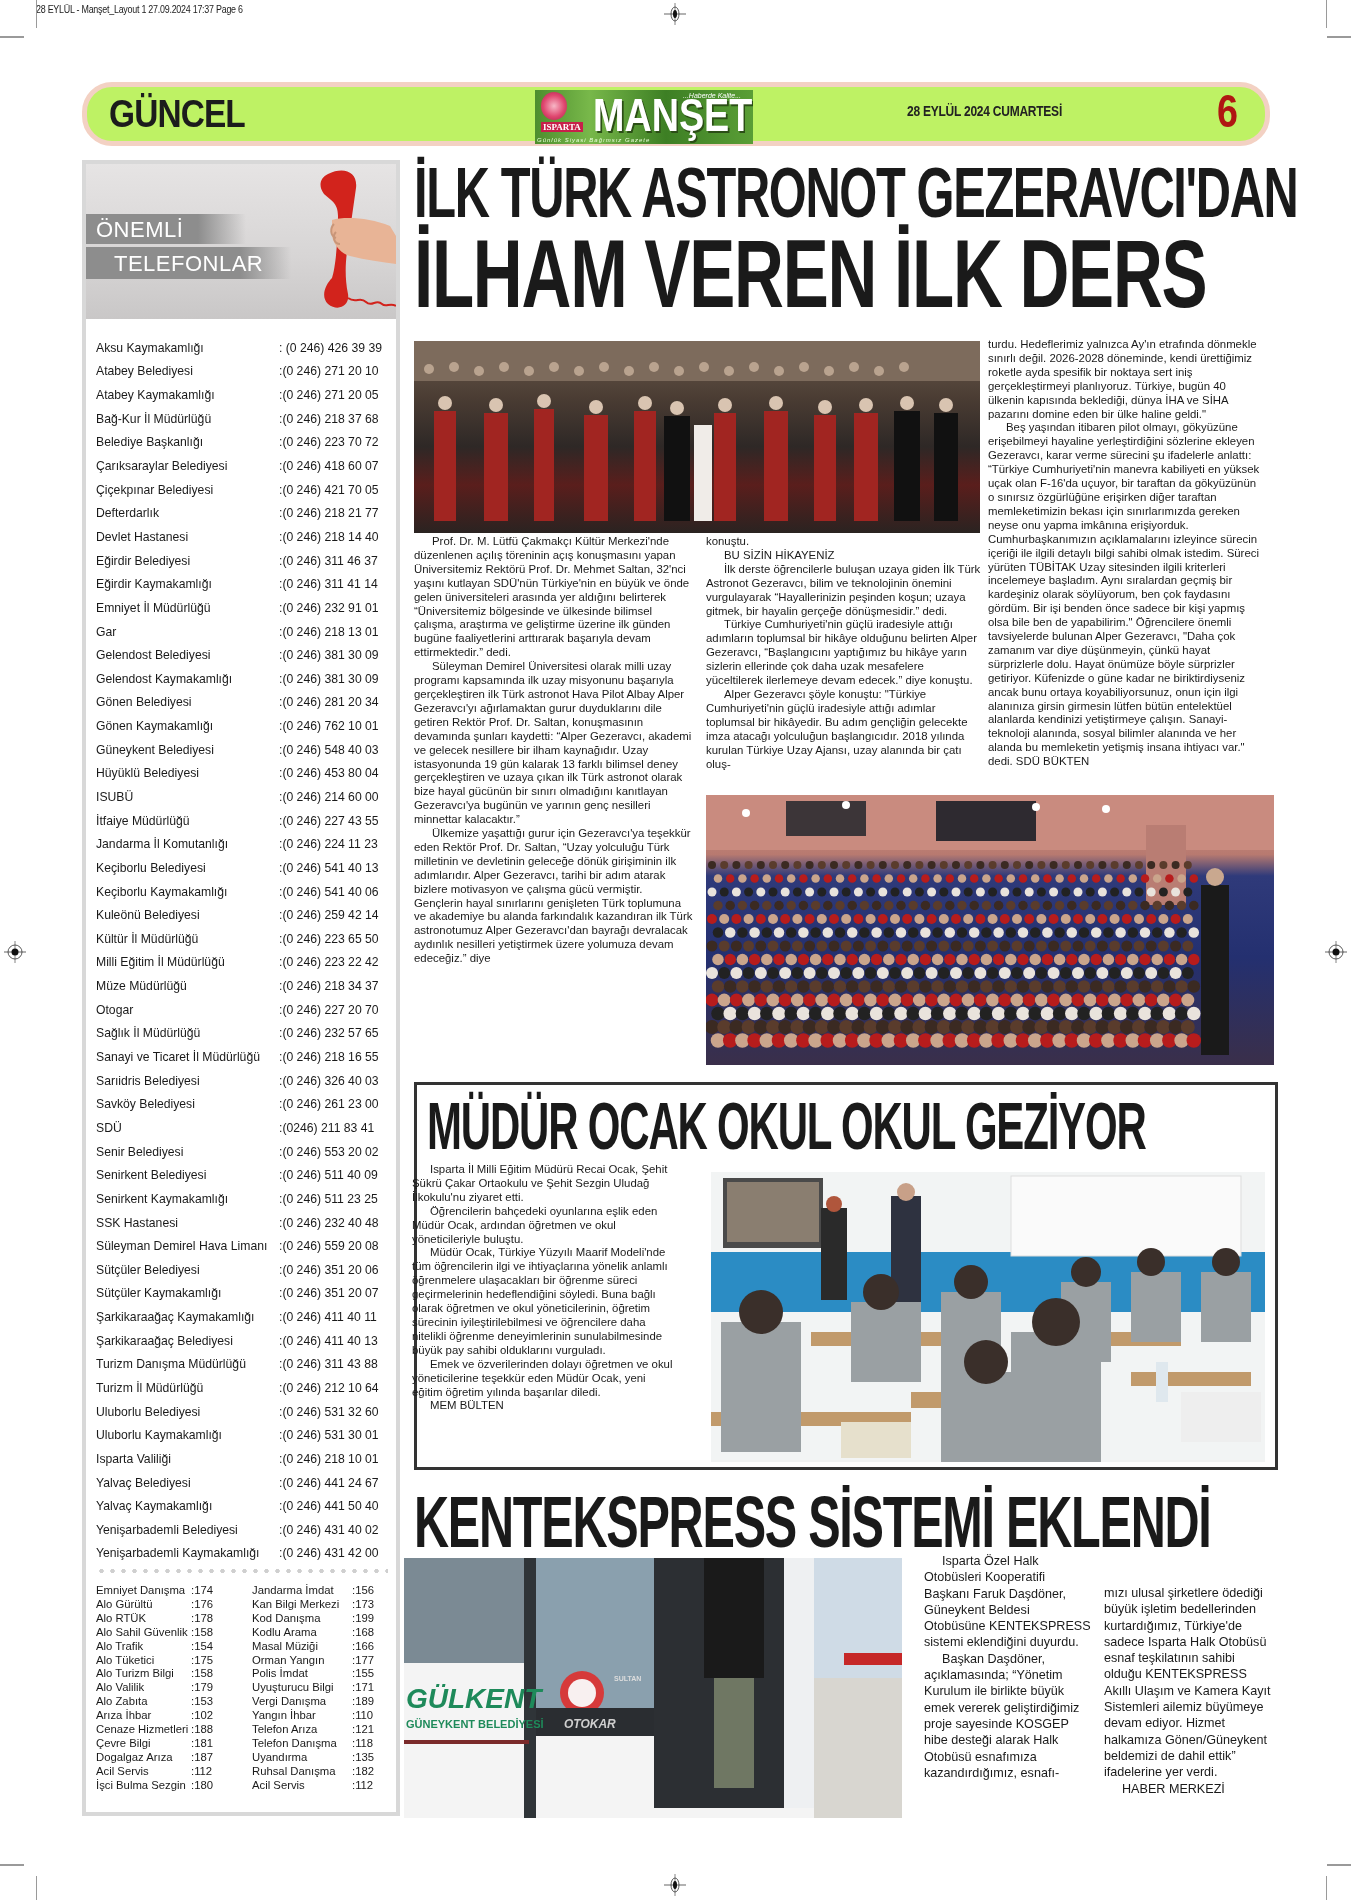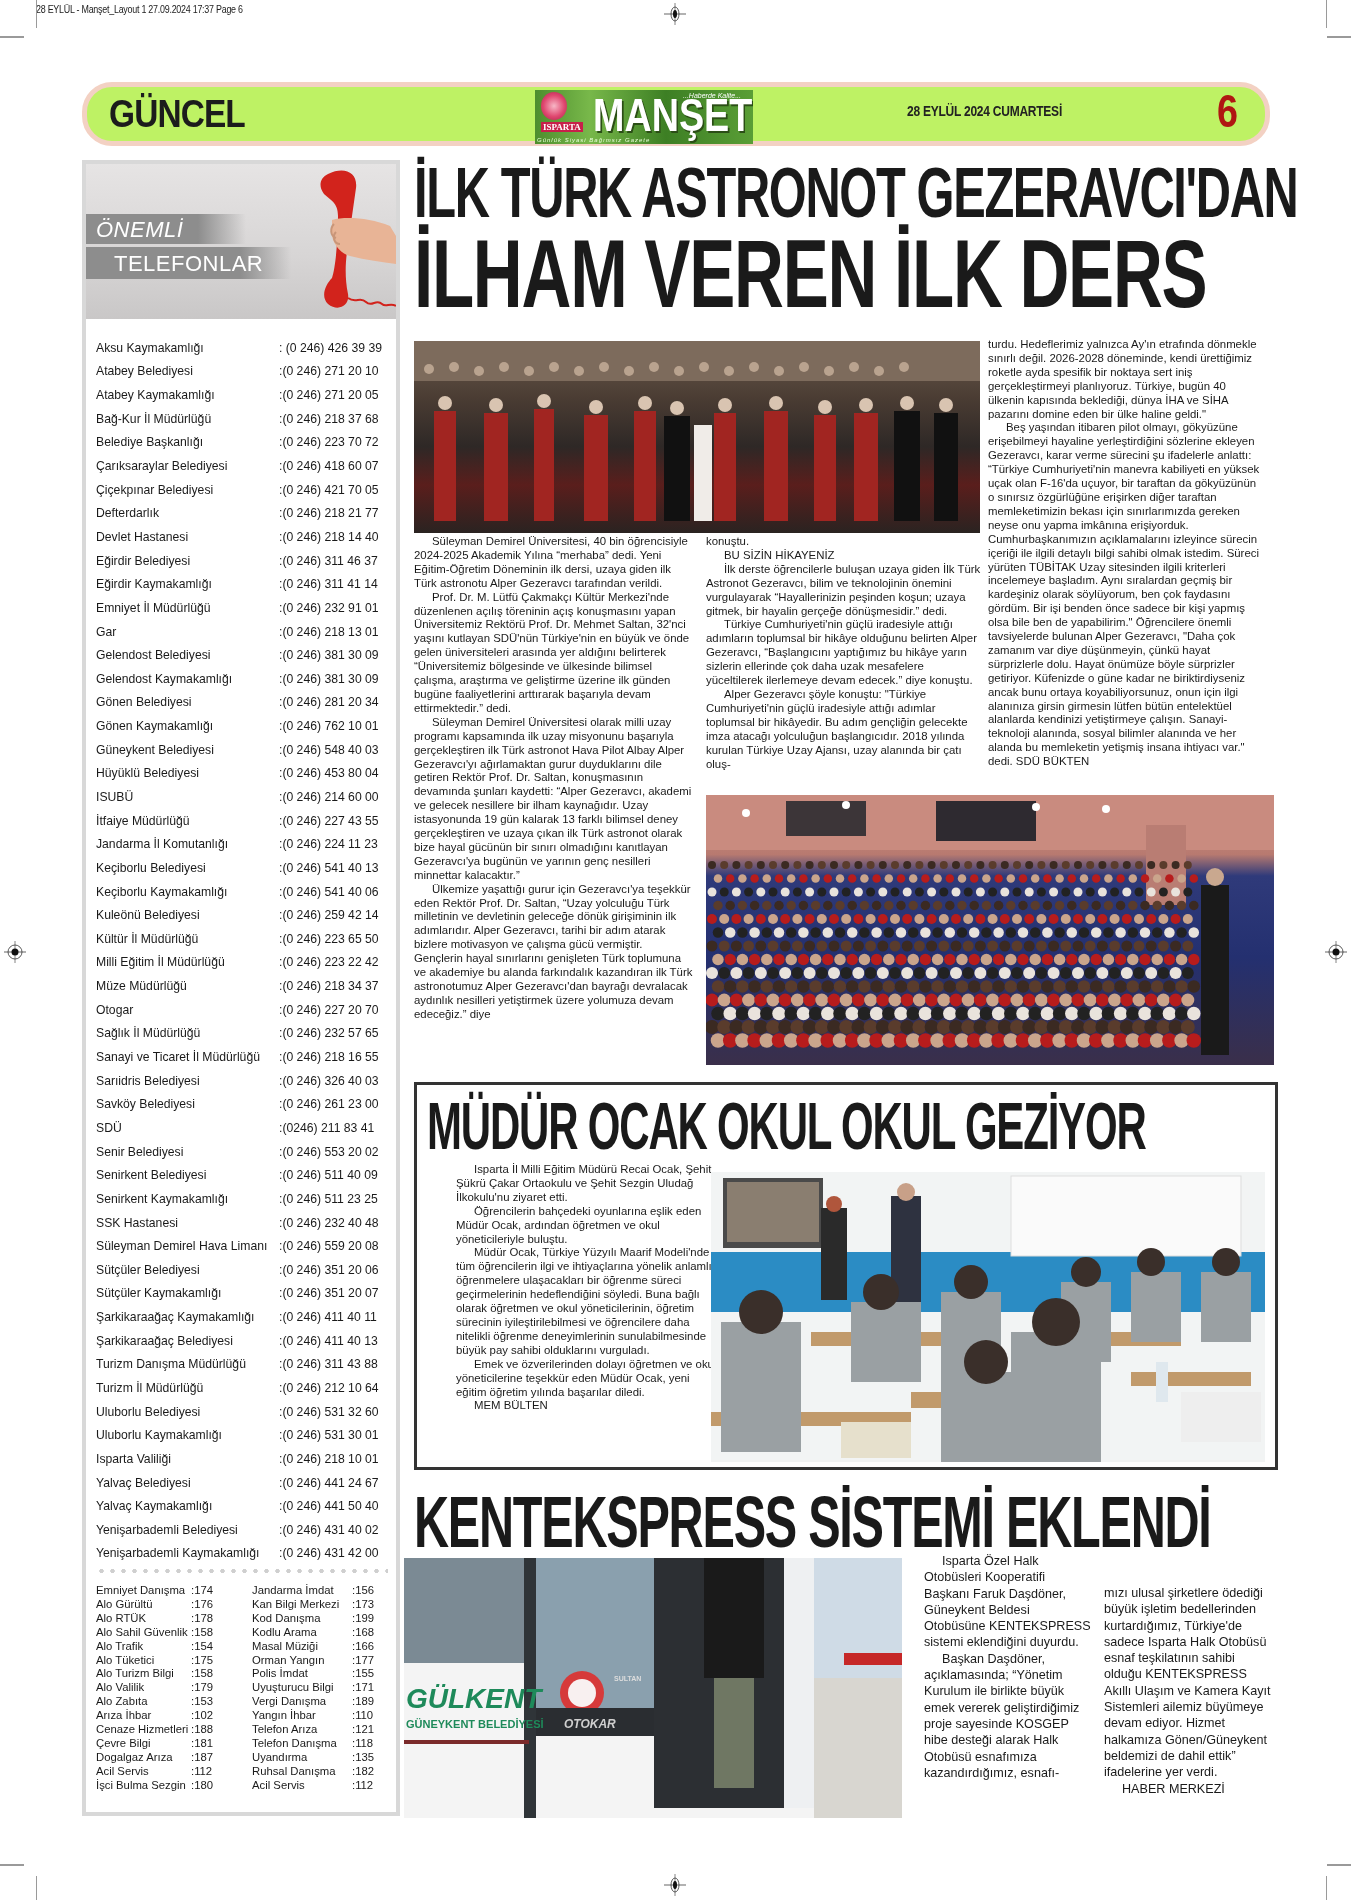--- a/index.html
+++ b/index.html
@@ -21,21 +21,21 @@
   .logo .slogan { position: absolute; right: 12px; top: 2px; font-size: 7px; color: #fff; font-style: italic; }
   .logo .tag { position: absolute; left: 2px; bottom: 1px; font-size: 6px; color: #e9ffd9; font-style: italic; letter-spacing: 1px; }
   .date { position: absolute; left: 820px; top: 15px; font-size: 15px; font-weight: bold; color: #222; transform: scaleX(0.8); transform-origin: left top; letter-spacing: -0.3px; }
   .page-no { position: absolute; left: 1130px; top: -3px; font-size: 46px; font-weight: bold; color: #b01712; transform: scaleX(0.82); transform-origin: left top; }
 
   
   .phones { position: absolute; left: 82px; top: 160px; width: 318px; height: 1656px; border: 4px solid #d8d8d8; background: #fff; }
   .phone-banner { position: absolute; left: 0; top: 0; width: 310px; height: 155px; background: linear-gradient(180deg,#e6e4e4 0%,#d7d5d5 60%,#c9c7c7 100%); overflow: hidden; }
   .phone-banner .stroke1 { position: absolute; left: 0; top: 50px; width: 160px; height: 30px; background: linear-gradient(90deg,#8d8d8d 70%,rgba(141,141,141,0)); }
   .phone-banner .stroke2 { position: absolute; left: 0; top: 83px; width: 205px; height: 32px; background: linear-gradient(90deg,#8d8d8d 75%,rgba(141,141,141,0)); }
-  .phone-banner .t1 { position: absolute; left: 10px; top: 53px; font-size: 22px; color: #fff; letter-spacing: 0.5px; font-style: italic; }
+  .phone-banner .t1 { position: absolute; left: 10px; top: 53px; font-size: 22px; color: #fff; letter-spacing: 0.5px; }
   .phone-banner .t2 { position: absolute; left: 28px; top: 87px; font-size: 22px; color: #fff; letter-spacing: 0.5px; }
   .phone-banner .handset { position: absolute; left: 200px; top: 2px; width: 110px; height: 150px; }
   .phone-list { position: absolute; left: 10px; top: 172px; width: 296px; }
   .phone-row { display: flex; height: 23.65px; align-items: center; font-size: 12.2px; color: #1a1a1a; white-space: nowrap; }
   .phone-row .pn { width: 183px; overflow: hidden; }
   .phone-row .pv { flex: 1; }
   .dots { position: absolute; left: 10px; top: 1404px; width: 292px; height: 6px; background-image: radial-gradient(circle,#cfcfcf 2px,transparent 2.3px); background-size: 11px 6px; }
   .short-list { position: absolute; top: 1420px; font-size: 11.3px; line-height: 13.9px; color: #1a1a1a; }
   .short-list.left { left: 10px; width: 150px; }
   .short-list.right { left: 166px; width: 140px; }
@@ -524,21 +524,20 @@
         <circle cx="415" cy="30" r="5"></circle>
         <circle cx="440" cy="26" r="5"></circle>
         <circle cx="465" cy="30" r="5"></circle>
         <circle cx="490" cy="26" r="5"></circle>
     </g>
     <rect x="280" y="84" width="18" height="96" fill="#f0ece8"></rect>
   </svg>
 </div>
 
 <div class="body-text" style="left:414px;top:535px;width:280px;">
-  <p>Süleyman Demirel Üniversitesi, 40 bin öğrencisiyle 2024-2025 Akademik Yılına “merhaba” dedi. Yeni Eğitim-Öğretim Döneminin ilk dersi, uzaya giden ilk Türk astronotu Alper Gezeravcı tarafından verildi.</p>
   <p>Prof. Dr. M. Lütfü Çakmakçı Kültür Merkezi'nde düzenlenen açılış töreninin açış konuşmasını yapan Üniversitemiz Rektörü Prof. Dr. Mehmet Saltan, 32'nci yaşını kutlayan SDÜ'nün Türkiye'nin en büyük ve önde gelen üniversiteleri arasında yer aldığını belirterek “Üniversitemiz bölgesinde ve ülkesinde bilimsel çalışma, araştırma ve geliştirme üzerine ilk günden bugüne faaliyetlerini arttırarak başarıyla devam ettirmektedir.” dedi.</p>
   <p>Süleyman Demirel Üniversitesi olarak milli uzay programı kapsamında ilk uzay misyonunu başarıyla gerçekleştiren ilk Türk astronot Hava Pilot Albay Alper Gezeravcı'yı ağırlamaktan gurur duyduklarını dile getiren Rektör Prof. Dr. Saltan, konuşmasının devamında şunları kaydetti: “Alper Gezeravcı, akademi ve gelecek nesillere bir ilham kaynağıdır. Uzay istasyonunda 19 gün kalarak 13 farklı bilimsel deney gerçekleştiren ve uzaya çıkan ilk Türk astronot olarak bize hayal gücünün bir sınırı olmadığını kanıtlayan Gezeravcı'ya bugünün ve yarının genç nesilleri minnettar kalacaktır.”</p>
   <p>Ülkemize yaşattığı gurur için Gezeravcı'ya teşekkür eden Rektör Prof. Dr. Saltan, “Uzay yolculuğu Türk milletinin ve devletinin geleceğe dönük girişiminin ilk adımlarıdır. Alper Gezeravcı, tarihi bir adım atarak bizlere motivasyon ve çalışma gücü vermiştir. Gençlerin hayal sınırlarını genişleten Türk toplumuna ve akademiye bu alanda farkındalık kazandıran ilk Türk astronotumuz Alper Gezeravcı'dan bayrağı devralacak aydınlık nesilleri yetiştirmek üzere yolumuza devam edeceğiz.” diye</p>
 </div>
 
 <div class="body-text" style="left:706px;top:535px;width:276px;">
   <p class="no-indent">konuştu.</p>
   <p>BU SİZİN HİKAYENİZ</p>
   <p>İlk derste öğrencilerle buluşan uzaya giden İlk Türk Astronot Gezeravcı, bilim ve teknolojinin önemini vurgulayarak “Hayallerinizin peşinden koşun; uzaya gitmek, bir hayalin gerçeğe dönüşmesidir.” dedi.</p>
   <p>Türkiye Cumhuriyeti'nin güçlü iradesiyle attığı adımların toplumsal bir hikâye olduğunu belirten Alper Gezeravcı, “Başlangıcını yaptığımız bu hikâye yarın sizlerin ellerinde çok daha uzak mesafelere yüceltilerek ilerlemeye devam edecek.” diye konuştu.</p>
@@ -1124,21 +1123,21 @@
         <circle cx="475.59999999999997" cy="245.5" r="7.25" fill="#caa58c"></circle>
         <circle cx="487.79999999999995" cy="245.5" r="7.25" fill="#b71c1c"></circle>
       </g>
     <rect x="495" y="90" width="28" height="170" fill="#1a1a1a"></rect>
       <circle cx="509" cy="82" r="9" fill="#c9a88f"></circle>
   </svg>
 </div>
 
 <div class="box2"></div>
 <div class="headline h2">MÜDÜR OCAK OKUL OKUL GEZİYOR</div>
-<div class="body-text" style="left:456px;top:1163px;width:262px;">
+<div class="body-text" style="left:412px;top:1163px;width:262px;">
   <p>Isparta İl Milli Eğitim Müdürü Recai Ocak, Şehit Şükrü Çakar Ortaokulu ve Şehit Sezgin Uludağ İlkokulu'nu ziyaret etti.</p>
   <p>Öğrencilerin bahçedeki oyunlarına eşlik eden Müdür Ocak, ardından öğretmen ve okul yöneticileriyle buluştu.</p>
   <p>Müdür Ocak, Türkiye Yüzyılı Maarif Modeli'nde tüm öğrencilerin ilgi ve ihtiyaçlarına yönelik anlamlı öğrenmelere ulaşacakları bir öğrenme süreci geçirmelerinin hedeflendiğini söyledi. Buna bağlı olarak öğretmen ve okul yöneticilerinin, öğretim sürecinin iyileştirilebilmesi ve öğrencilere daha nitelikli öğrenme deneyimlerinin sunulabilmesinde büyük pay sahibi olduklarını vurguladı.</p>
   <p>Emek ve özverilerinden dolayı öğretmen ve okul yöneticilerine teşekkür eden Müdür Ocak, yeni eğitim öğretim yılında başarılar diledi.</p>
   <p>MEM BÜLTEN</p>
 </div>
 <div class="photo" style="left:711px;top:1172px;width:554px;height:290px;background:#e8eef0;">
   <svg width="554" height="290" viewBox="0 0 554 290">
     <rect x="0" y="0" width="554" height="290" fill="#f2f4f4"></rect>
     <rect x="0" y="80" width="554" height="60" fill="#2b8cc4"></rect>

